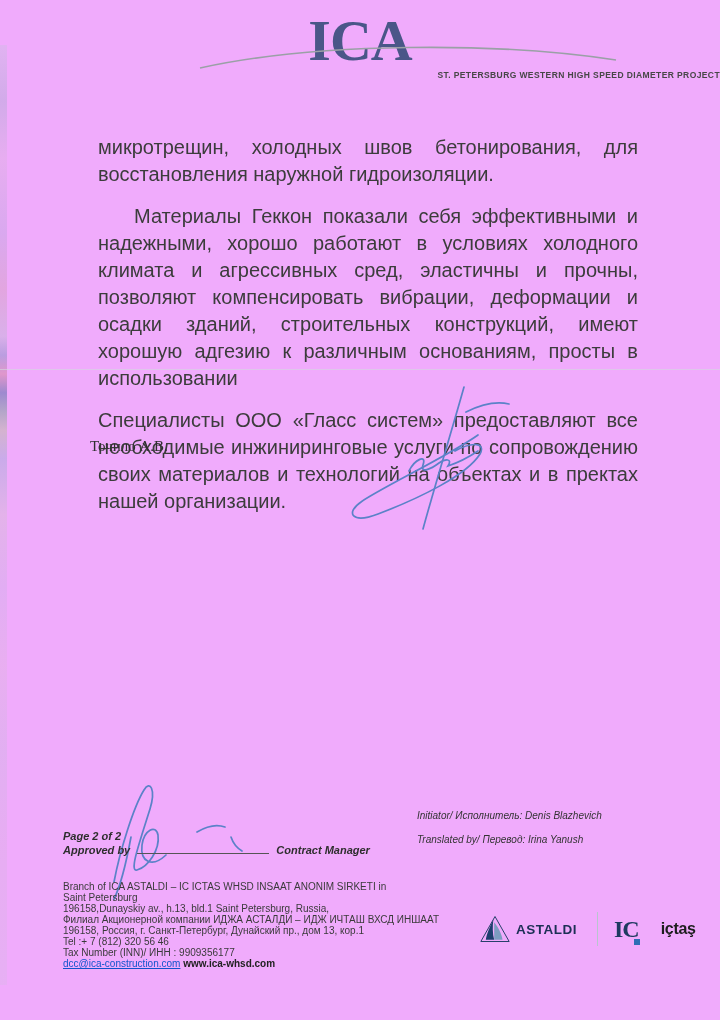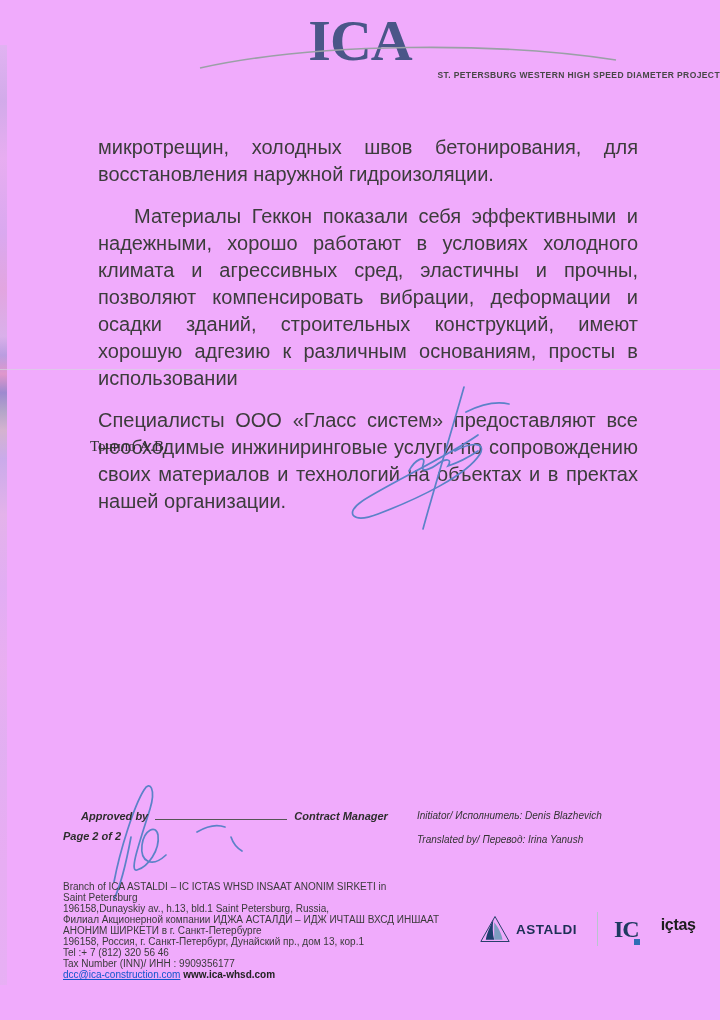--- a/index.html
+++ b/index.html
@@ -47,35 +47,35 @@
   .signoff { position:absolute; left:90px; top:438px; width:540px;
     display:flex; justify-content:space-between;
     font-family:"Liberation Serif", serif; font-size:15px; color:#2f2f2f; }
   .signoff .name { padding-right:12px; }
 
   .sig-main { position:absolute; left:335px; top:383px; width:180px; height:150px; }
   .sig-approved { position:absolute; left:84px; top:782px; width:170px; height:118px; }
 
   
   .page-label { position:absolute; left:63px; top:830px; font-size:11px; font-style:italic; font-weight:bold; color:#2e2e2e; }
-  .approved-row { position:absolute; left:63px; top:808px; font-size:11px; font-style:italic; font-weight:bold; color:#2e2e2e; white-space:nowrap;margin-left:18px; }
+  .approved-row { position:absolute; left:63px; top:842px; font-size:11px; font-style:italic; font-weight:bold; color:#2e2e2e; white-space:nowrap; }
   .approved-row .line { display:inline-block; width:132px; border-bottom:1px solid #555; height:12px; margin:0 4px; }
   .footer-right { position:absolute; left:417px; top:810px; font-size:10px; font-style:italic; color:#333; }
   .footer-right div + div { margin-top:13px; }
 
   .address { position:absolute; left:63px; top:881px; width:340px;
     font-size:10px; line-height:11px; color:#3a3a3a; white-space:nowrap; }
   .address a { color:#1155cc; text-decoration:underline; }
   .address .site { font-weight:bold; color:#222; }
 
   .logos { position:absolute; left:480px; top:906px; height:46px; display:flex; align-items:center; }
   .astaldi { display:flex; align-items:center;justify-content:flex-end; }
   .astaldi-text { margin-left:6px; font-size:13.5px; font-weight:bold; color:#1c2f55; letter-spacing:.5px; }
   .logo-divider { width:1px; height:34px; background:#b9c4cf; margin:0 16px 0 20px; }
-  .ictas { display:flex; align-items:flex-start; }
+  .ictas { display:flex; align-items:center; }
   .ictas-ic { position:relative; font-family:"Liberation Serif", serif; font-size:24px; font-weight:600; color:#1e3a60; letter-spacing:-1px; }
   .ictas-ic .sq { position:absolute; right:-1px; bottom:-2px; width:6px; height:6px; background:#2f6db5; }
   .ictas-name { font-size:16px; font-weight:bold; color:#1d1d1d; margin-left:2px; letter-spacing:-.3px;padding-left:20px; }
 </style>
 </head>
 <body>
 
 <div class="page">
 
   <div class="scan-strip"></div>
@@ -130,21 +130,20 @@
   <div class="footer-right">
     <div>Initiator/ Исполнитель: Denis Blazhevich</div>
     <div>Translated by/ Перевод:  Irina Yanush</div>
   </div>
 
   <div class="address">
     <div>Branch of ICA ASTALDI – IC ICTAS WHSD INSAAT ANONIM SIRKETI in</div>
     <div>Saint Petersburg</div>
     <div>196158,Dunayskiy av., h.13, bld.1 Saint Petersburg, Russia,</div>
     <div>Филиал Акционерной компании ИДЖА АСТАЛДИ – ИДЖ ИЧТАШ ВХСД ИНШААТ</div>
-    <div>АНОНИМ ШИРКЕТИ в г. Санкт-Петербурге</div>
     <div>196158, Россия, г. Санкт-Петербург, Дунайский пр., дом 13, кор.1</div>
     <div>Tel :+ 7 (812) 320 56 46</div>
     <div>Tax Number (INN)/ ИНН : 9909356177</div>
     <div>
       <a href="#">dcc@ica-construction.com</a>
       <span class="site">www.ica-whsd.com</span>
     </div>
   </div>
 
   <div class="logos">

